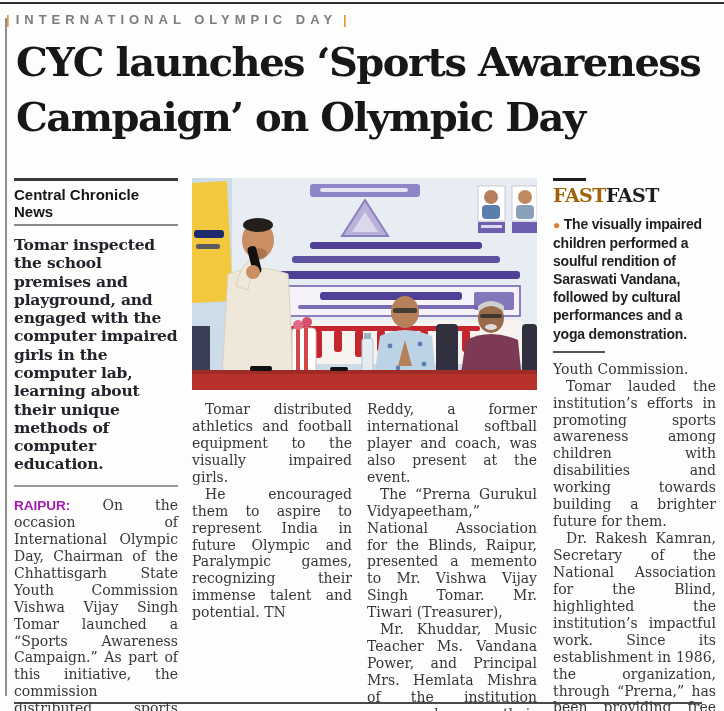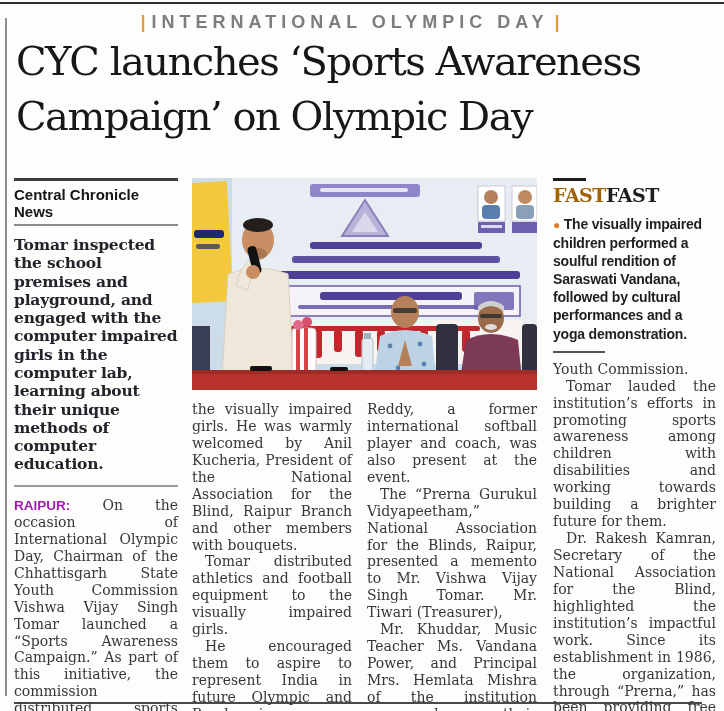--- a/index.html
+++ b/index.html
@@ -3,27 +3,27 @@
 <meta charset="utf-8">
 <style>
   * { margin:0; padding:0; box-sizing:border-box; }
   body { background:#ffffff; font-family:"DejaVu Serif", serif; }
   .page { position:relative; width:724px; height:711px; background:#fdfdfc; overflow:hidden; }
 
   .top-rule { position:absolute; left:0; top:2px; width:724px; height:2px; background:#2e2e2e; }
   .left-rule { position:absolute; left:5px; top:18px; width:2px; height:678px; background:#8f8f8f; }
   .bottom-rule { position:absolute; left:14px; top:702px; width:688px; height:2px; background:#4a4a4a; }
 
-  .kicker { position:absolute; left:0; top:12px; width:700px; text-align:center;
-            font-family:"Liberation Sans", sans-serif; font-weight:bold; font-size:18px;
+  .kicker { position:absolute; left:0; top:12px; width:700px; 
+            font-family:"Liberation Sans", sans-serif; font-weight:bold; font-size:13px;
             letter-spacing:5px; color:#7b7e81; }
   .kicker .pipe { color:#e29a3c; font-weight:bold; letter-spacing:0; padding:0 6px; }
 
   .headline { position:absolute; left:16px; top:34px; width:700px;
-              font-family:"DejaVu Serif", serif; font-weight:normal; color:#171717;
+              font-family:"DejaVu Serif", serif; font-weight:bold; color:#171717;
               font-size:40px; line-height:55px; letter-spacing:-1.5px; }
 
   
   .col1 { position:absolute; left:14px; top:178px; width:164px; }
   .src-rule-top { height:3px; background:#3c3c3c; margin-bottom:4px; }
   .src-name { font-family:"Liberation Sans", sans-serif; font-weight:bold; font-size:15px; color:#151515; padding:1px 0 4px; }
   .src-rule-bot { height:2px; background:#8a8a8a; margin-bottom:10px; }
   .lede { font-weight:bold; font-size:15.5px; line-height:1.18; color:#23232b; letter-spacing:-0.2px; }
   .lede-rule { height:2px; background:#9a9a9a; margin:11px 0 10px; }
 
@@ -165,21 +165,20 @@
       <ellipse cx="299" cy="149" rx="6" ry="3" fill="#dddddd"></ellipse>
 
       <rect x="0" y="192" width="345" height="20" fill="#b8322c"></rect>
       <rect x="0" y="192" width="345" height="4" fill="#a02a25"></rect>
       <rect x="58" y="188" width="22" height="5" rx="2" fill="#111111"></rect>
       <rect x="138" y="189" width="18" height="4" rx="2" fill="#111111"></rect>
     </svg>
   </div>
 
   <div class="col2 bodytext">
-      <p>the visually impaired girls. He was warmly welcomed by Anil Kucheria, President of the National Association for the Blind, Raipur Branch and other members with bouquets.</p>
       <p class="indent">Tomar distributed athletics and football equipment to the visually impaired girls.</p>
       <p class="indent">He encouraged them to aspire to represent India in future Olympic and Paralympic games, recognizing their immense talent and potential. TN</p>
     </div>
 
   <div class="col3 bodytext">
       <p>Reddy, a former international softball player and coach, was also present at the event.</p>
       <p class="indent">The “Prerna Gurukul Vidyapeetham,” National Association for the Blinds, Raipur, presented a memento to Mr. Vishwa Vijay Singh Tomar. Mr. Tiwari (Treasurer),</p>
       <p class="indent">Mr. Khuddar, Music Teacher Ms. Vandana Power, and Principal Mrs. Hemlata Mishra of the institution expressed their gratitude to the</p>
     </div>
 

